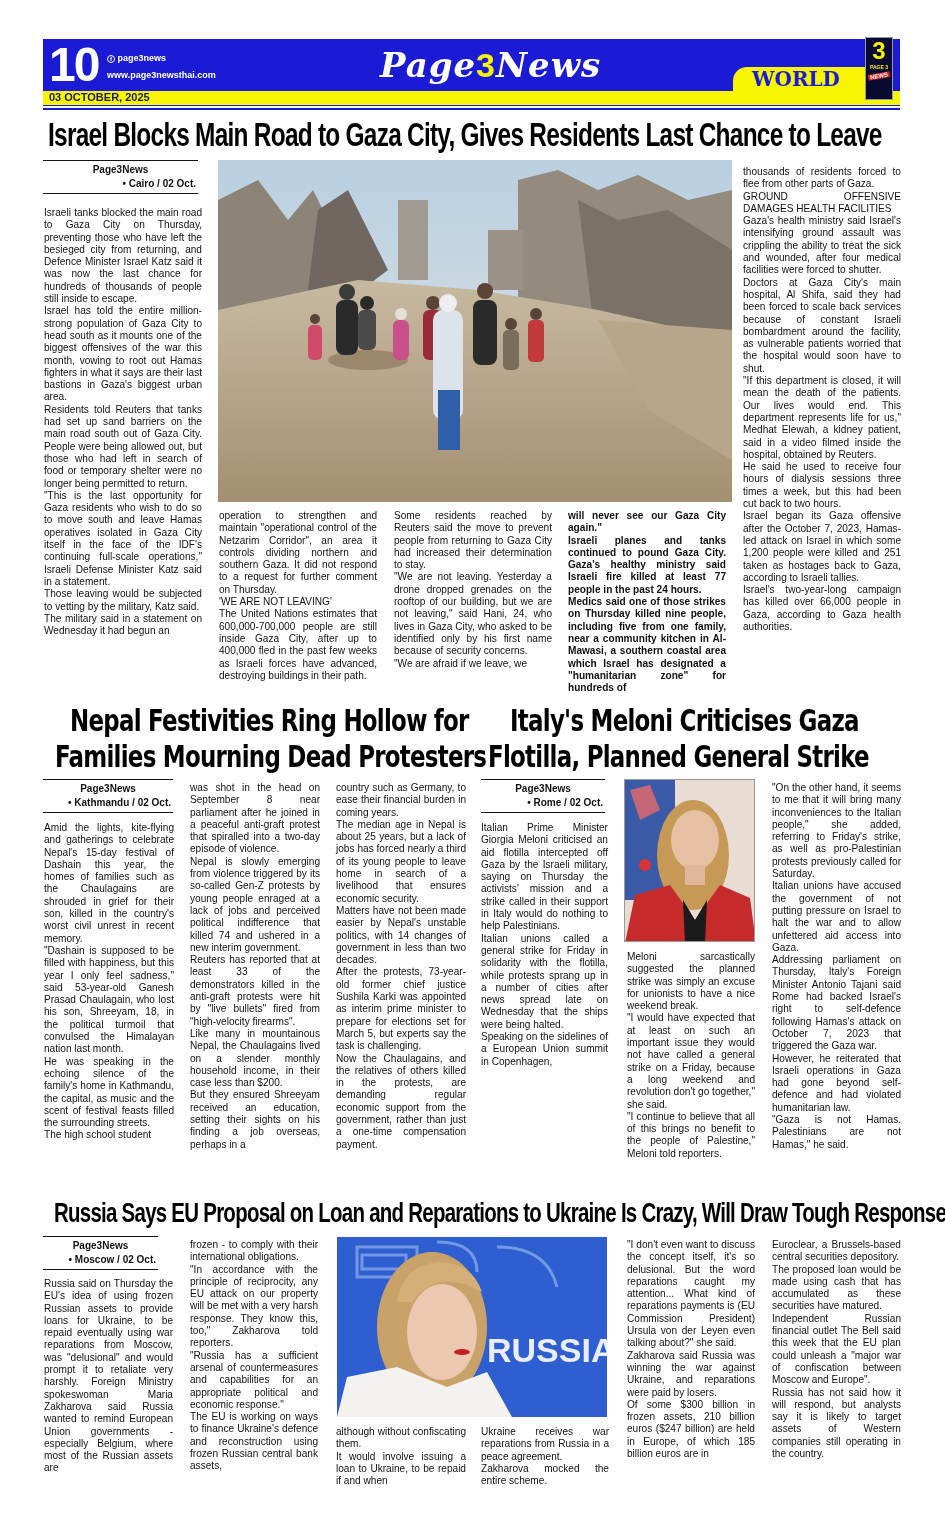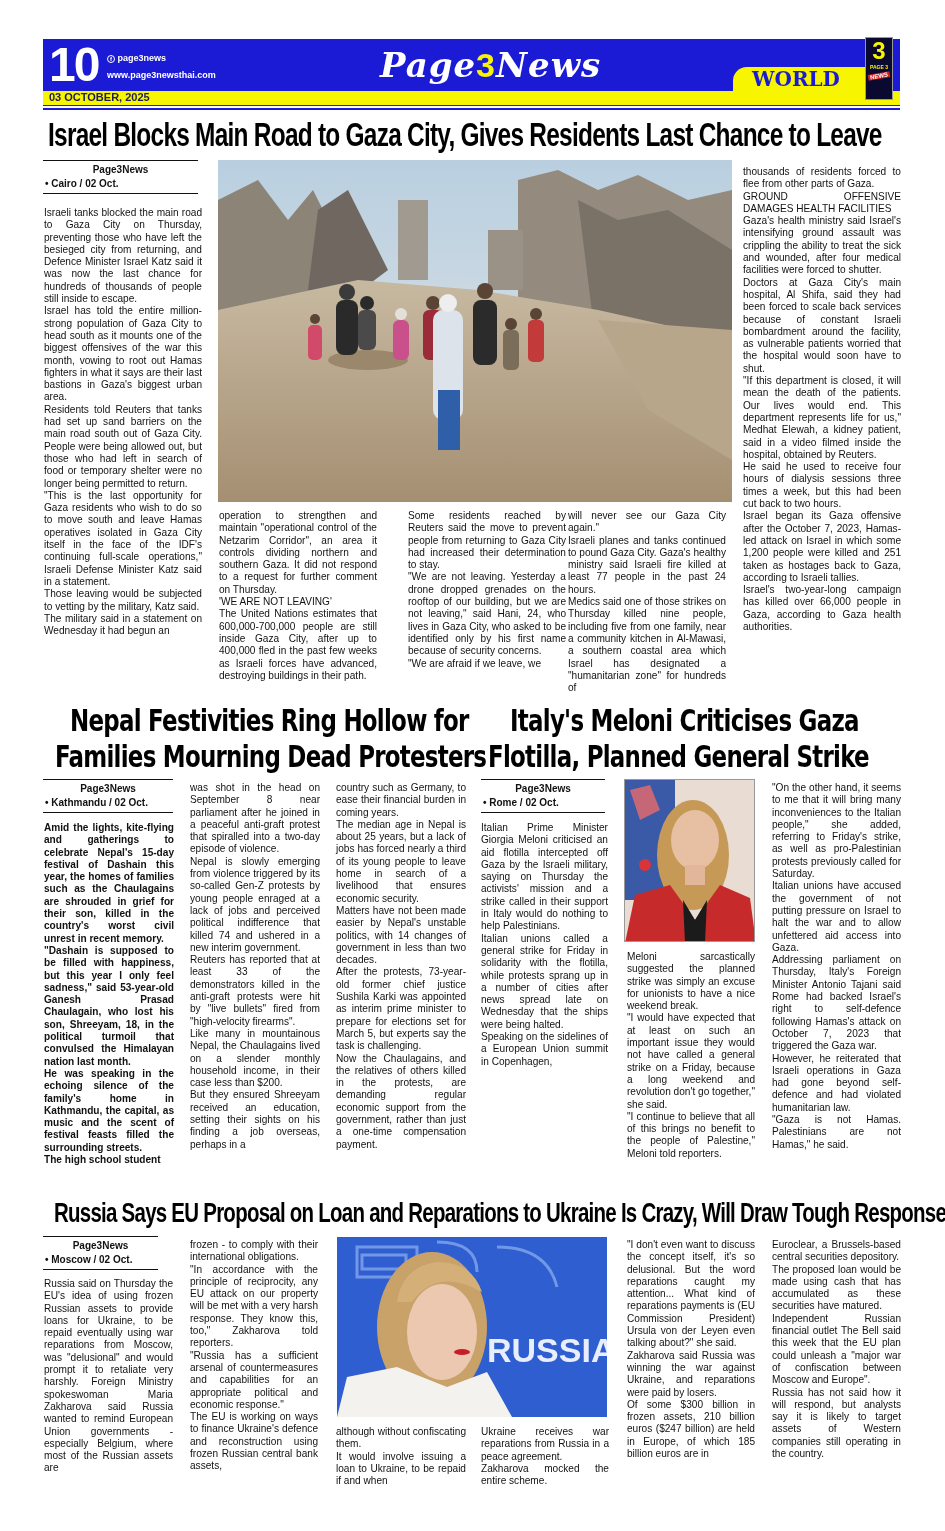--- a/index.html
+++ b/index.html
@@ -22,21 +22,21 @@
   .mast .badge .bp { font: bold 5px "Liberation Sans", sans-serif; display: block; }
   .mast .badge .bn { font: bold 6px "Liberation Sans", sans-serif; display: block; color: #fff; background: #d0201f; margin: 3px 2px 0; transform: rotate(-10deg); }
 
   .blue-rule { position: absolute; left: 43px; top: 108px; width: 857px; height: 2px; background: #1b1bd6; }
 
   .headline { position: absolute; font-family: "Liberation Sans", sans-serif; font-weight: bold; color: #000; white-space: nowrap; letter-spacing: -1px; transform-origin: left top; }
   .hl-cond { transform: scaleX(0.78); }
 
   .byline-box { position: absolute; border-top: 1.5px solid #111; border-bottom: 1.5px solid #111; padding: 3px 2px 4px; }
   .byline-box .src { font: bold 10px "Liberation Sans", sans-serif; text-align: center; }
-  .byline-box .loc { font: bold 10px "Liberation Sans", sans-serif; margin-top: 3px; }
+  .byline-box .loc { font: bold 10px "Liberation Sans", sans-serif; margin-top: 3px; text-align: right; }
 
   .col { position: absolute; font-size: 10.1px; line-height: 12.3px; text-align: justify; color: #111; }
   .col p { margin: 0; }
 
   .photo { position: absolute; overflow: hidden; }
 </style>
 </head>
 <body>
 
 <div class="mast">
@@ -121,26 +121,26 @@
       <circle cx="97" cy="159" r="5" fill="#5a4436"></circle>
     </g>
   </svg>
 </div>
 
 <div class="col" style="left:219px; top:510px; width:158px;">
   <p>operation to strengthen and maintain "operational control of the Netzarim Corridor", an area it controls dividing northern and southern Gaza. It did not respond to a request for further comment on Thursday.</p>
   <p>'WE ARE NOT LEAVING'</p>
   <p>The United Nations estimates that 600,000-700,000 people are still inside Gaza City, after up to 400,000 fled in the past few weeks as Israeli forces have advanced, destroying buildings in their path.</p>
 </div>
-<div class="col" style="left:394px; top:510px; width:158px;margin-left:14px;">
+<div class="col" style="left:394px; top:510px; width:158px;">
   <p>Some residents reached by Reuters said the move to prevent people from returning to Gaza City had increased their determination to stay.</p>
   <p>"We are not leaving. Yesterday a drone dropped grenades on the rooftop of our building, but we are not leaving," said Hani, 24, who lives in Gaza City, who asked to be identified only by his first name because of security concerns.</p>
   <p>"We are afraid if we leave, we</p>
 </div>
-<div class="col" style="left:568px; top:510px; width:158px;">
+<div class="col" style="left:568px; top:510px; width:158px;font-weight:bold;">
   <p>will never see our Gaza City again."</p>
   <p>Israeli planes and tanks continued to pound Gaza City. Gaza's healthy ministry said Israeli fire killed at least 77 people in the past 24 hours.</p>
   <p>Medics said one of those strikes on Thursday killed nine people, including five from one family, near a community kitchen in Al-Mawasi, a southern coastal area which Israel has designated a "humanitarian zone" for hundreds of</p>
 </div>
 <div class="col" style="left:743px; top:166px; width:158px;">
   <p>thousands of residents forced to flee from other parts of Gaza.</p>
   <p>GROUND OFFENSIVE DAMAGES HEALTH FACILITIES</p>
   <p>Gaza's health ministry said Israel's intensifying ground assault was crippling the ability to treat the sick and wounded, after four medical facilities were forced to shutter.</p>
   <p>Doctors at Gaza City's main hospital, Al Shifa, said they had been forced to scale back services because of constant Israeli bombardment around the facility, as vulnerable patients worried that the hospital would soon have to shut.</p>
   <p>"If this department is closed, it will mean the death of the patients. Our lives would end. This department represents life for us," Medhat Elewah, a kidney patient, said in a video filmed inside the hospital, obtained by Reuters.</p>
@@ -149,21 +149,21 @@
   <p>Israel's two-year-long campaign has killed over 66,000 people in Gaza, according to Gaza health authorities.</p>
 </div>
 
 <div class="headline" style="left:70px; top:702px; font-size:31px; font-family:'DejaVu Sans',sans-serif; transform:scaleX(0.74);">Nepal Festivities Ring Hollow for</div>
 <div class="headline" style="left:55px; top:738px; font-size:31px; font-family:'DejaVu Sans',sans-serif; transform:scaleX(0.74);">Families Mourning Dead Protesters</div>
 
 <div class="byline-box" style="left:43px; top:779px; width:130px;">
   <div class="src">Page3News</div>
   <div class="loc">• Kathmandu  / 02 Oct.</div>
 </div>
-<div class="col" style="left:44px; top:822px; width:130px;font-weight:bold;">
+<div class="col" style="left:44px; top:822px; width:130px;">
   <p>Amid the lights, kite-flying and gatherings to celebrate Nepal's 15-day festival of Dashain this year, the homes of families such as the Chaulagains are shrouded in grief for their son, killed in the country's worst civil unrest in recent memory.</p>
   <p>"Dashain is supposed to be filled with happiness, but this year I only feel sadness," said 53-year-old Ganesh Prasad Chaulagain, who lost his son, Shreeyam, 18, in the political turmoil that convulsed the Himalayan nation last month.</p>
   <p>He was speaking in the echoing silence of the family's home in Kathmandu, the capital, as music and the scent of festival feasts filled the surrounding streets.</p>
   <p>The high school student</p>
 </div>
 <div class="col" style="left:190px; top:782px; width:130px;">
   <p>was shot in the head on September 8 near parliament after he joined in a peaceful anti-graft protest that spiralled into a two-day episode of violence.</p>
   <p>Nepal is slowly emerging from violence triggered by its so-called Gen-Z protests by young people enraged at a lack of jobs and perceived political indifference that killed 74 and ushered in a new interim government.</p>
   <p>Reuters has reported that at least 33 of the demonstrators killed in the anti-graft protests were hit by "live bullets" fired from "high-velocity firearms".</p>
   <p>Like many in mountainous Nepal, the Chaulagains lived on a slender monthly household income, in their case less than $200.</p>

